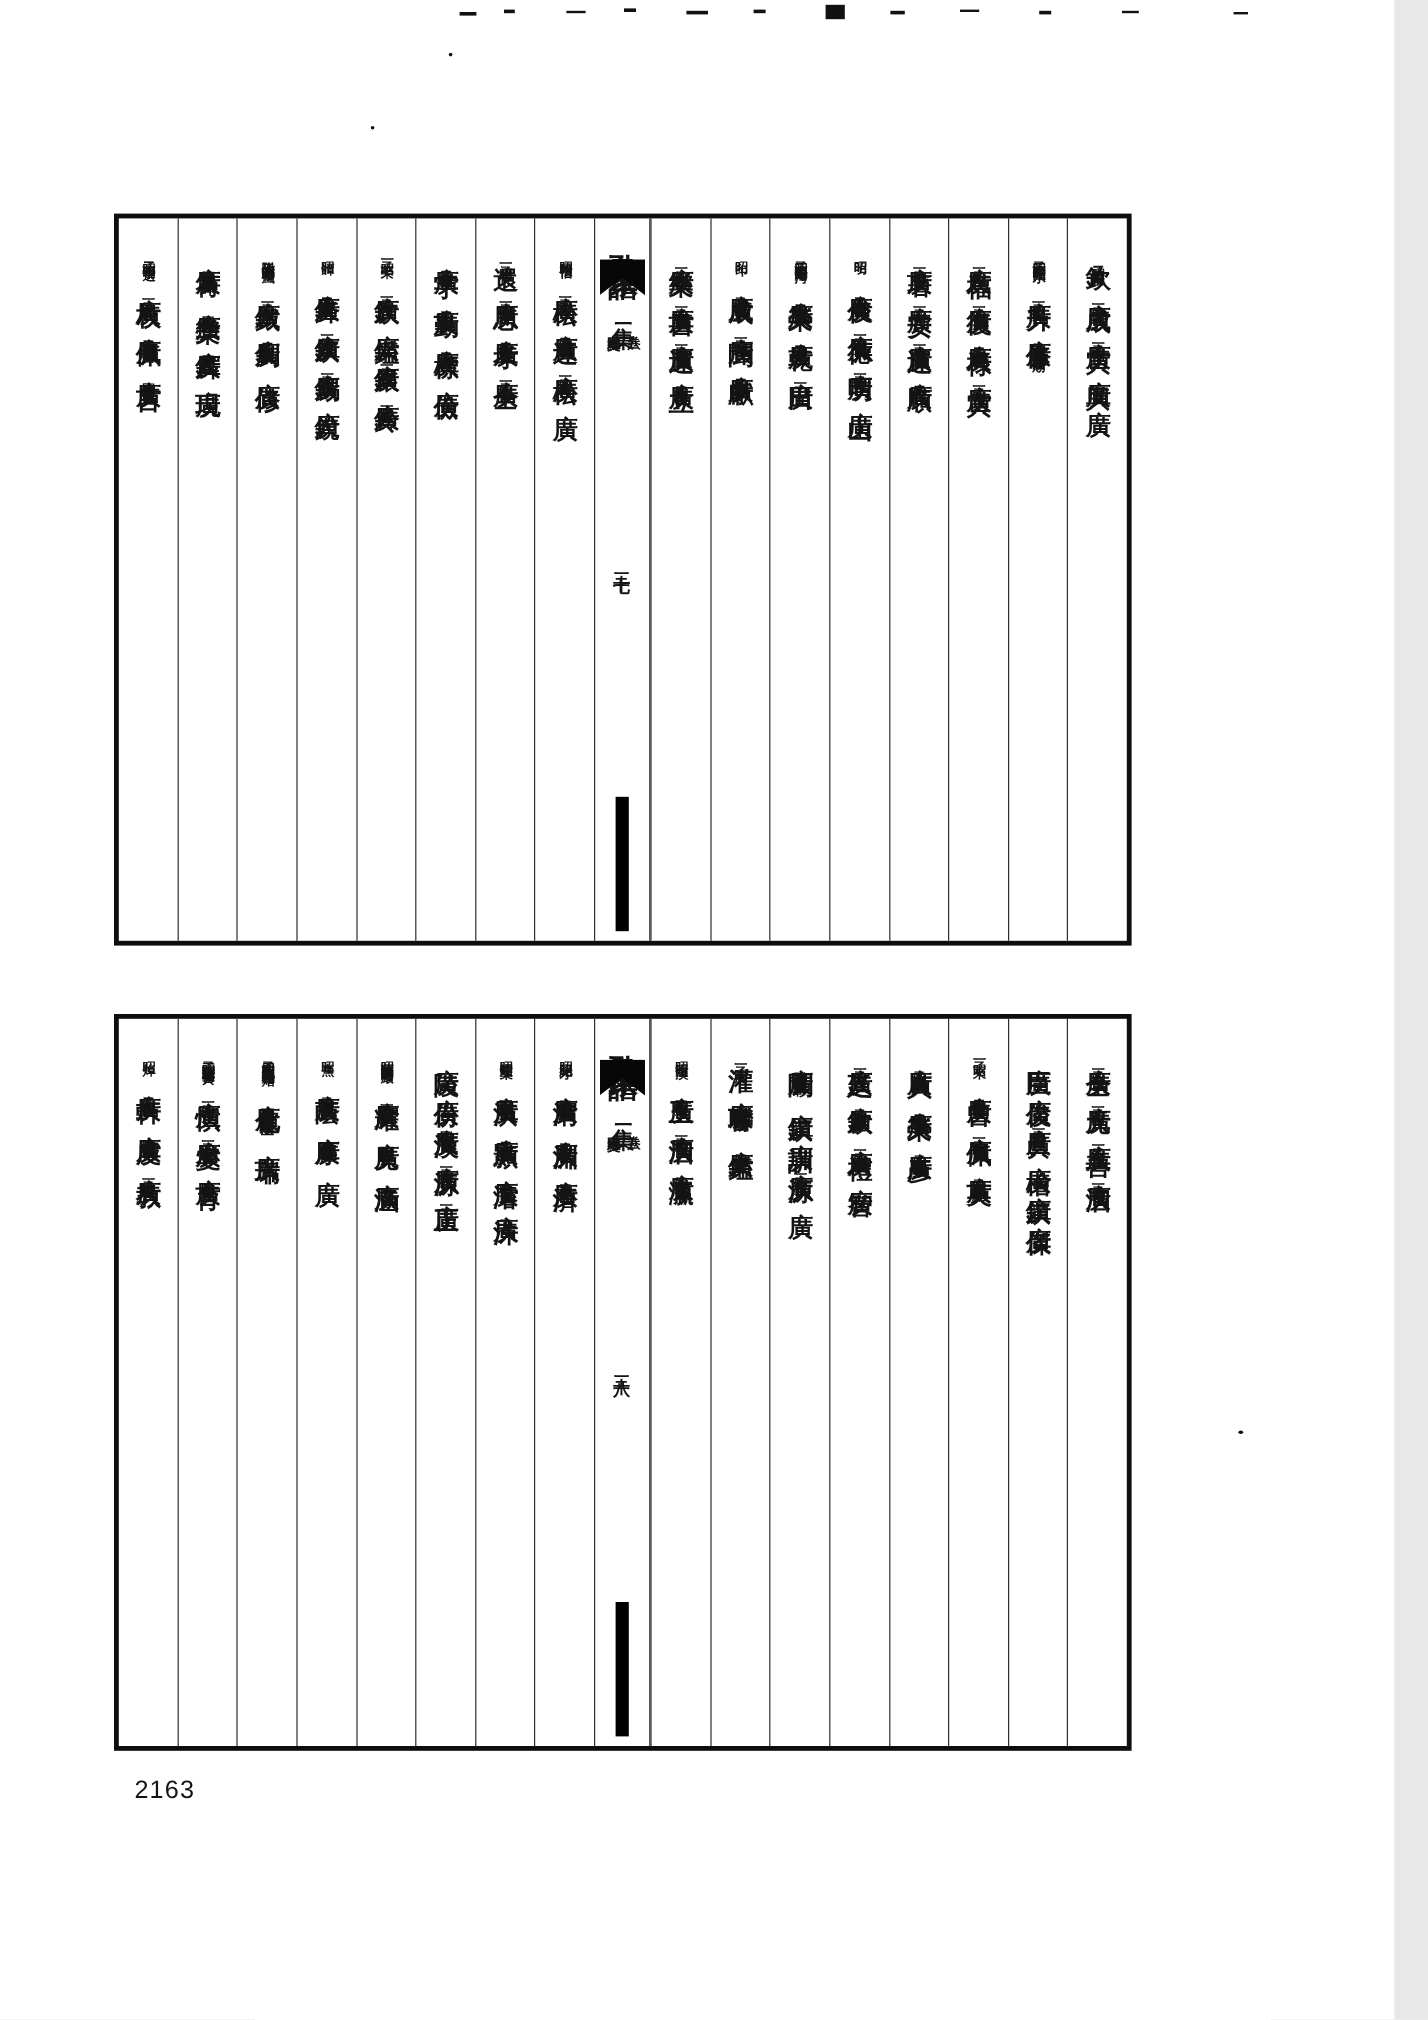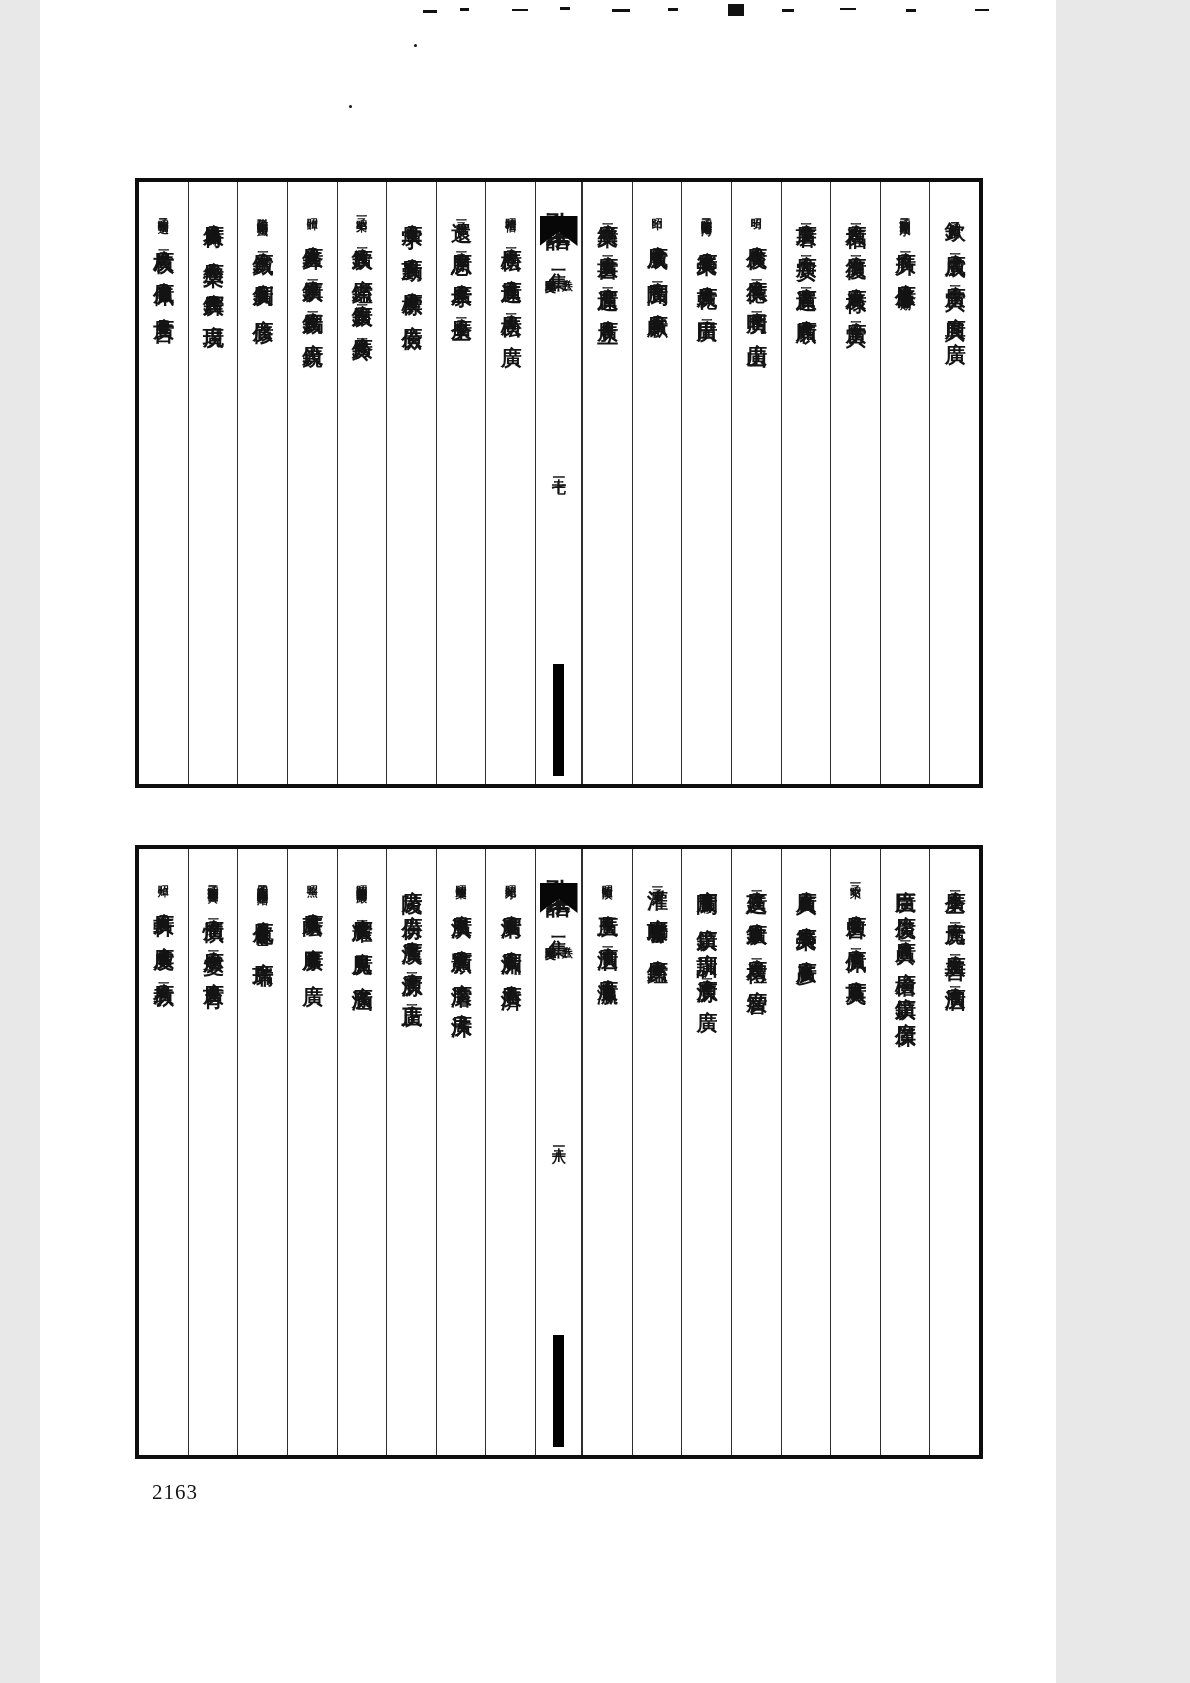--- a/index.html
+++ b/index.html
@@ -1,17 +1,17 @@
 <!DOCTYPE html>
 <html><head>
 <meta charset="utf-8">
 <style>
   html,body{margin:0;padding:0;background:#e8e8e8;}
-  .page{position:relative;width:1016px;height:1683px;background:#ffffff;overflow:hidden;
-        font-family:Liberation Serif, serif;color:#141414;margin-left:40px;}
+  .page{position:relative;width:1162px;height:1683px;background:#ffffff;overflow:hidden;
+        font-family:Liberation Sans, sans-serif;color:#141414;}
   .frame{position:absolute;left:95px;width:848px;border:4px solid #0e0e0e;box-sizing:border-box;background:#fff;}
   .frame-top{top:178px;height:610px;}
   .frame-bottom{top:845px;height:614px;}
   .frame-inner{display:flex;flex-direction:row-reverse;height:100%;}
   .gcol{flex:1 1 0;border-left:1px solid #2e2e2e;display:flex;flex-direction:column;align-items:center;
         padding-top:24px;padding-bottom:6px;box-sizing:border-box;gap:17px;overflow:hidden;}
   .gcol:last-child{border-left:none;}
   .tcol{flex:0 0 47px;border-left:1px solid #2e2e2e;border-right:1px solid #2e2e2e;
         display:flex;flex-direction:column;align-items:center;padding-top:10px;box-sizing:border-box;gap:9px;overflow:hidden;}
   .entry{writing-mode:vertical-rl;text-orientation:upright;text-align:start;}

